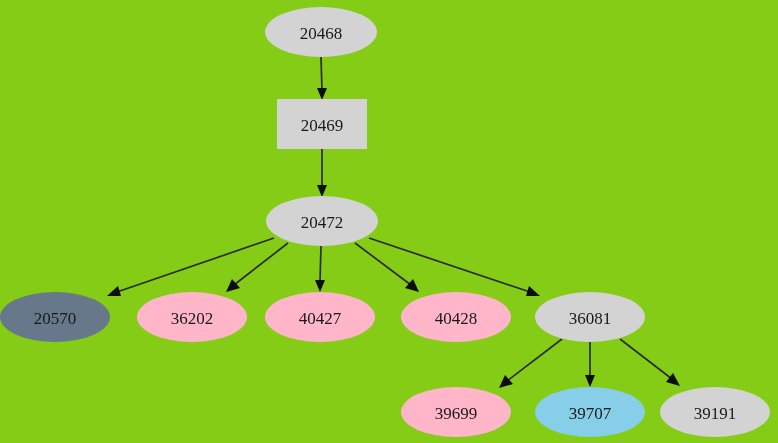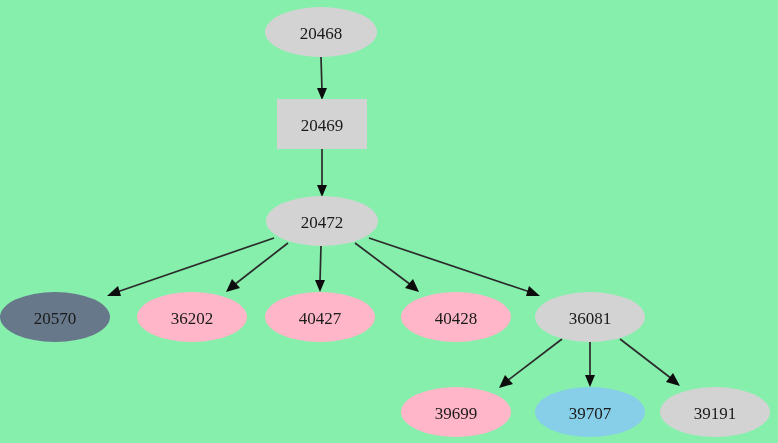--- a/index.html
+++ b/index.html
@@ -4,21 +4,21 @@
 <style>
   html, body {
     margin: 0;
     padding: 0;
     background: #ffffff;
   }
   #graph-canvas {
     position: relative;
     width: 778px;
     height: 443px;
-    background: #86efac;
+    background: #84cc16;
     overflow: hidden;
     font-family: "Liberation Serif", "DejaVu Serif", serif;
   }
   #graph-svg {
     position: absolute;
     top: 0;
     left: 0;
     width: 778px;
     height: 443px;
   }

